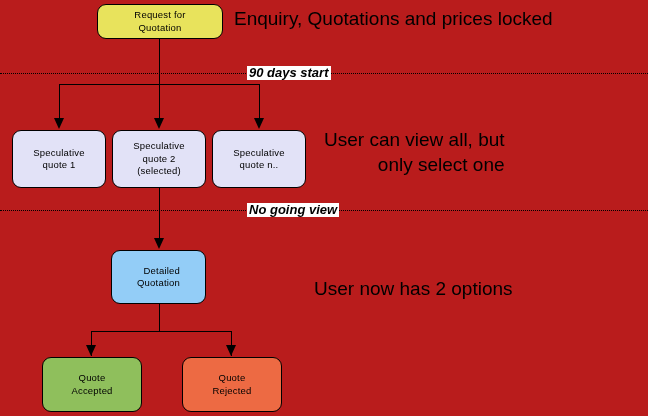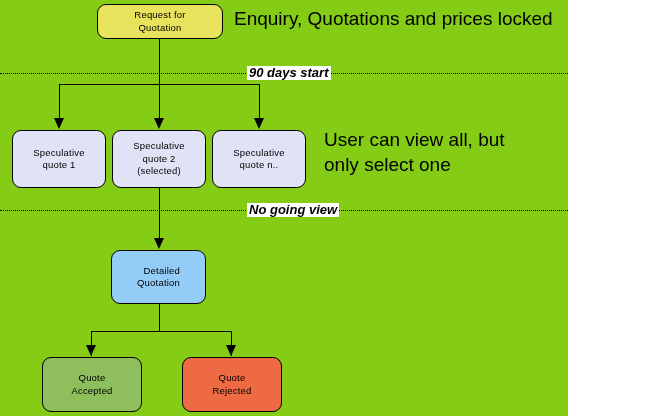--- a/index.html
+++ b/index.html
@@ -2,23 +2,23 @@
 <html><head>
 <meta charset="utf-8">
 <style>
   html, body {
     margin: 0;
     padding: 0;
     background: #ffffff;
   }
   #canvas {
     position: relative;
-    width: 568px;
+    width: 648px;
     height: 416px;
-    background: #84cc16;
+    background: #b91c1c;
     overflow: hidden;
     font-family: "Liberation Sans", sans-serif;
   }
 
   
   .node {
     position: absolute;
     box-sizing: border-box;
     border: 1px solid #000000;
     border-radius: 9px;
@@ -84,20 +84,21 @@
   }
 
   
   .annotation {
     position: absolute;
     font-family: "Liberation Sans", sans-serif;
     font-size: 19px;
     line-height: 25px;
     color: #000000;
     white-space: pre-line;
+    text-align: right;
   }
 </style>
 </head>
 <body>
 
 <div id="canvas">
 
   <div class="node node-rfq">Request for
 Quotation</div>
 
@@ -146,14 +147,15 @@
   <div class="node node-accepted">Quote
 Accepted</div>
   <div class="node node-rejected">Quote
 Rejected</div>
 
   <div class="annotation" style="left:234px; top:6px;">Enquiry, Quotations and prices locked</div>
 
   <div class="annotation" style="left:324px; top:127px;">User can view all, but
 only select one</div>
 
+  <div class="annotation" style="left:314px; top:276px;">User now has 2 options</div>
 
 </div>
 
 </body></html>

